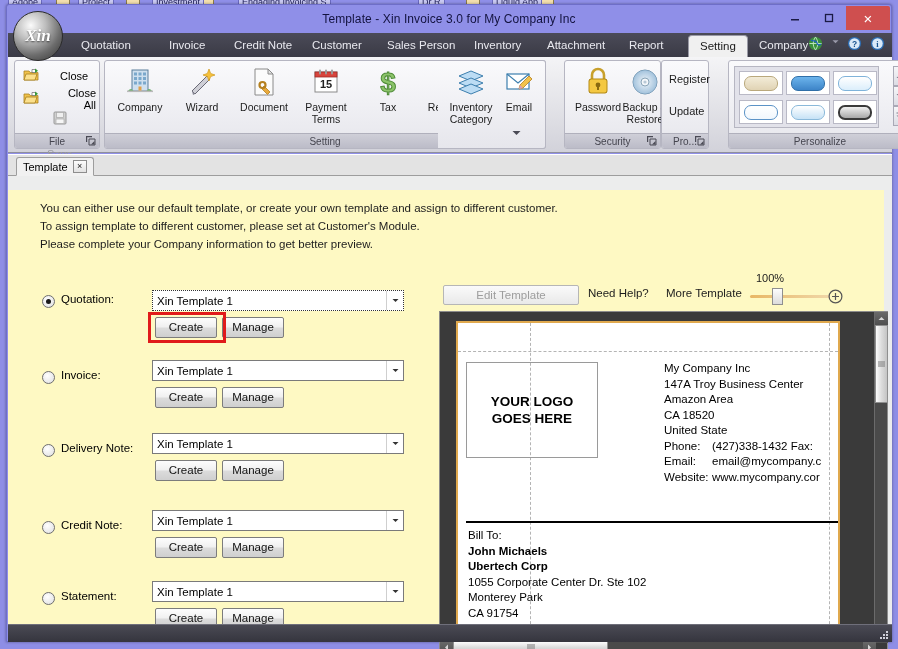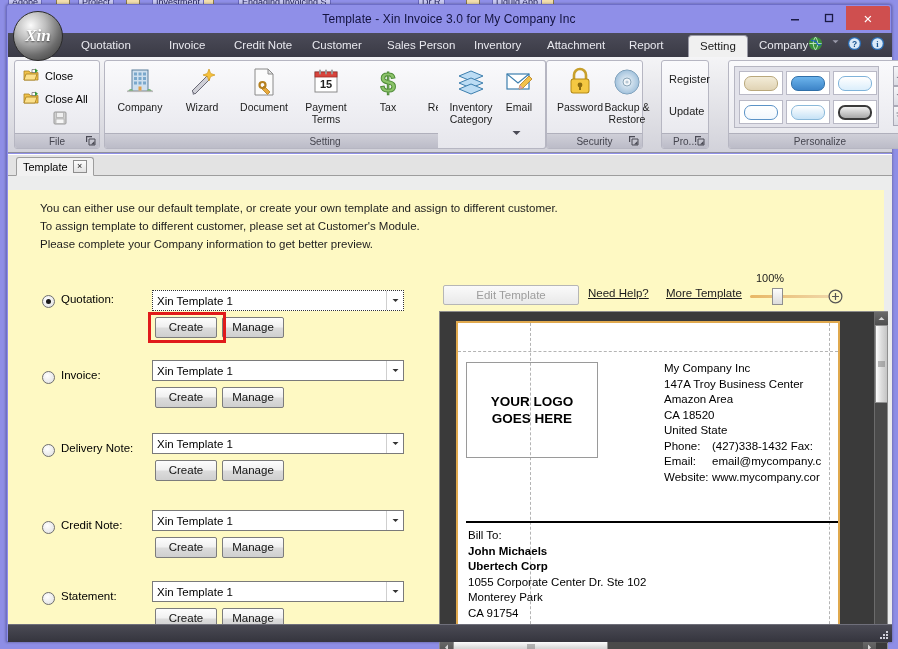--- a/index.html
+++ b/index.html
@@ -70,21 +70,21 @@
     border-radius:0 0 2px 2px; }
   .dlg-launcher { position:absolute; right:3px; bottom:1px; width:11px; height:11px; }
 
   .bigbtn { position:absolute; top:3px; width:62px; height:68px; text-align:center;
     cursor:default; }
   .bigbtn .ic { height:36px; display:flex; align-items:center; justify-content:center; }
   .bigbtn .lbl { font-size:10.5px; color:#1c1c1c; line-height:11.5px;
     margin-top:2px; }
 
   .smallrow { position:absolute; left:5px; width:76px; height:21px;
-    display:flex; align-items:center; gap:6px; padding-left:3px; font-size:11px; }
+    display:flex; align-items:center; gap:21px; padding-left:3px; font-size:11px; }
   .smallrow.dim { color:#9a9aa2; }
 
   .txtbtn { position:absolute; left:4px; width:54px; height:24px; line-height:24px;
     font-size:11px; color:#1c1c1c; padding-left:3px; }
 
   
   .swbox { position:absolute; width:44px; height:24px; border:1px solid #b9b9c6;
     background:#fff; display:flex; align-items:center; justify-content:center; }
   .swin { width:34px; height:15px; border-radius:7px; }
   .spin { position:absolute; right:3px; width:15px; height:20px;
@@ -132,21 +132,21 @@
     color:#111; }
   .redbox { position:absolute; border:3px solid #e01b1b; }
 
   
   #prev-toolbar { position:absolute; left:430px; top:93px; width:450px; height:26px; }
   #edit-tpl { position:absolute; left:5px; top:2px; width:136px; height:20px;
     font-size:11.5px; line-height:18px; text-align:center; color:#9d9d9d;
     border:1px solid #b6b6b6; border-radius:2px;
     background:linear-gradient(#fafafa,#e9e9e9); }
   .plink { position:absolute; top:4px; font-size:11.5px; color:#1c1c1c;
-    white-space:nowrap;text-decoration:underline; }
+    white-space:nowrap; }
   #zoompct { position:absolute; top:-11px; font-size:11px; color:#1c1c1c; }
   #ztrack { position:absolute; top:12px; height:3px; border-radius:2px; }
   #zthumb { position:absolute; top:5px; width:11px; height:17px;
     background:linear-gradient(#fdfdfd,#dcdcdc); border:1px solid #8f8f8f; }
   #zplus { position:absolute; top:6px; width:15px; height:15px; }
 
   #prev-frame { position:absolute; left:431px; top:121px; width:449px; height:344px;
     background:#3a3a3a; border:1px solid #8c8c8c; }
   #paper { position:absolute; left:16px; top:9px; width:384px; height:325px;
     background:#fff; border:2px solid #e0a94e; overflow:hidden; }
@@ -444,21 +444,21 @@
         </div>
         <div class="lbl">Email</div>
         <span style="position:absolute; left:18px; top:62px;">
           <svg width="9" height="6" viewBox="0 0 9 6">
               <path d="M0.5 1 L4.5 5 L8.5 1z" fill="#4a4a55"></path>
             </svg>
         </span>
       </div>
     </div>
 
-    <div class="rgroup" id="g-sec" style="left:538px; width:97px;">
+    <div class="rgroup" id="g-sec" style="left:556px; width:97px;">
       <div class="bigbtn" style="left:2px;">
         <div class="ic">
           <svg width="28" height="30" viewBox="0 0 28 30">
               <path d="M8 12V8a6 6 0 0 1 12 0v4" fill="none" stroke="#c8a02c" stroke-width="2.6"></path>
               <rect x="5" y="12" width="18" height="14" rx="2" fill="#f3c githubColor"></rect>
               <rect x="5" y="12" width="18" height="14" rx="2" fill="#f4c842" stroke="#b58a15" stroke-width="1"></rect>
               <circle cx="14" cy="18" r="2.4" fill="#8a6a10"></circle>
               <rect x="13" y="19" width="2" height="4" fill="#8a6a10"></rect>
             </svg>
         </div>

